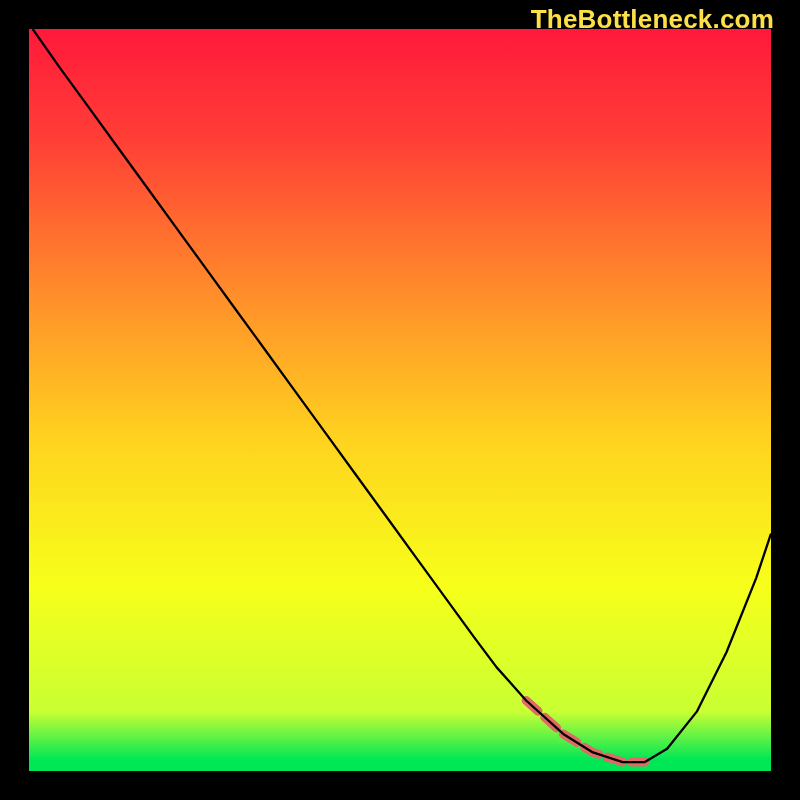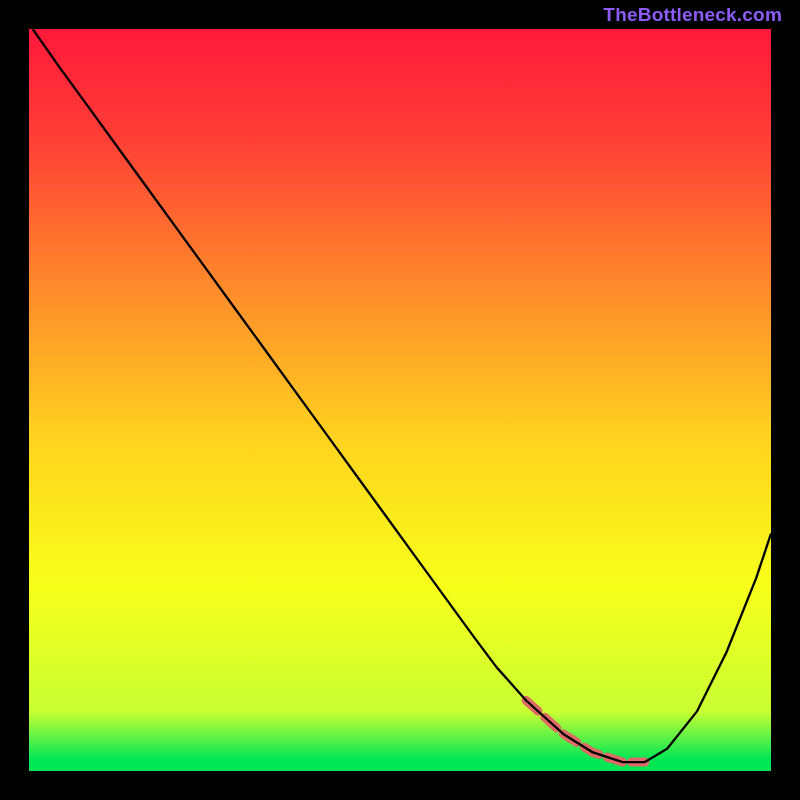--- a/index.html
+++ b/index.html
@@ -6,24 +6,24 @@
   html, body { width: 800px; height: 800px; overflow: hidden; background: #000; }
   .frame {
     position: relative;
     width: 800px;
     height: 800px;
     background: #000;
   }
   .watermark {
     position: absolute;
     top: 4px;
-    right: 18px;
-    color: #8b5cf6;
+    right: 26px;
+    color: #fde047;
     font-family: Arial, Helvetica, sans-serif;
-    font-size: 19px;
+    font-size: 26px;
     font-weight: bold;
     letter-spacing: 0.2px;
   }
   .plot {
     position: absolute;
     left: 29px;
     top: 29px;
     width: 742px;
     height: 742px;
   }

